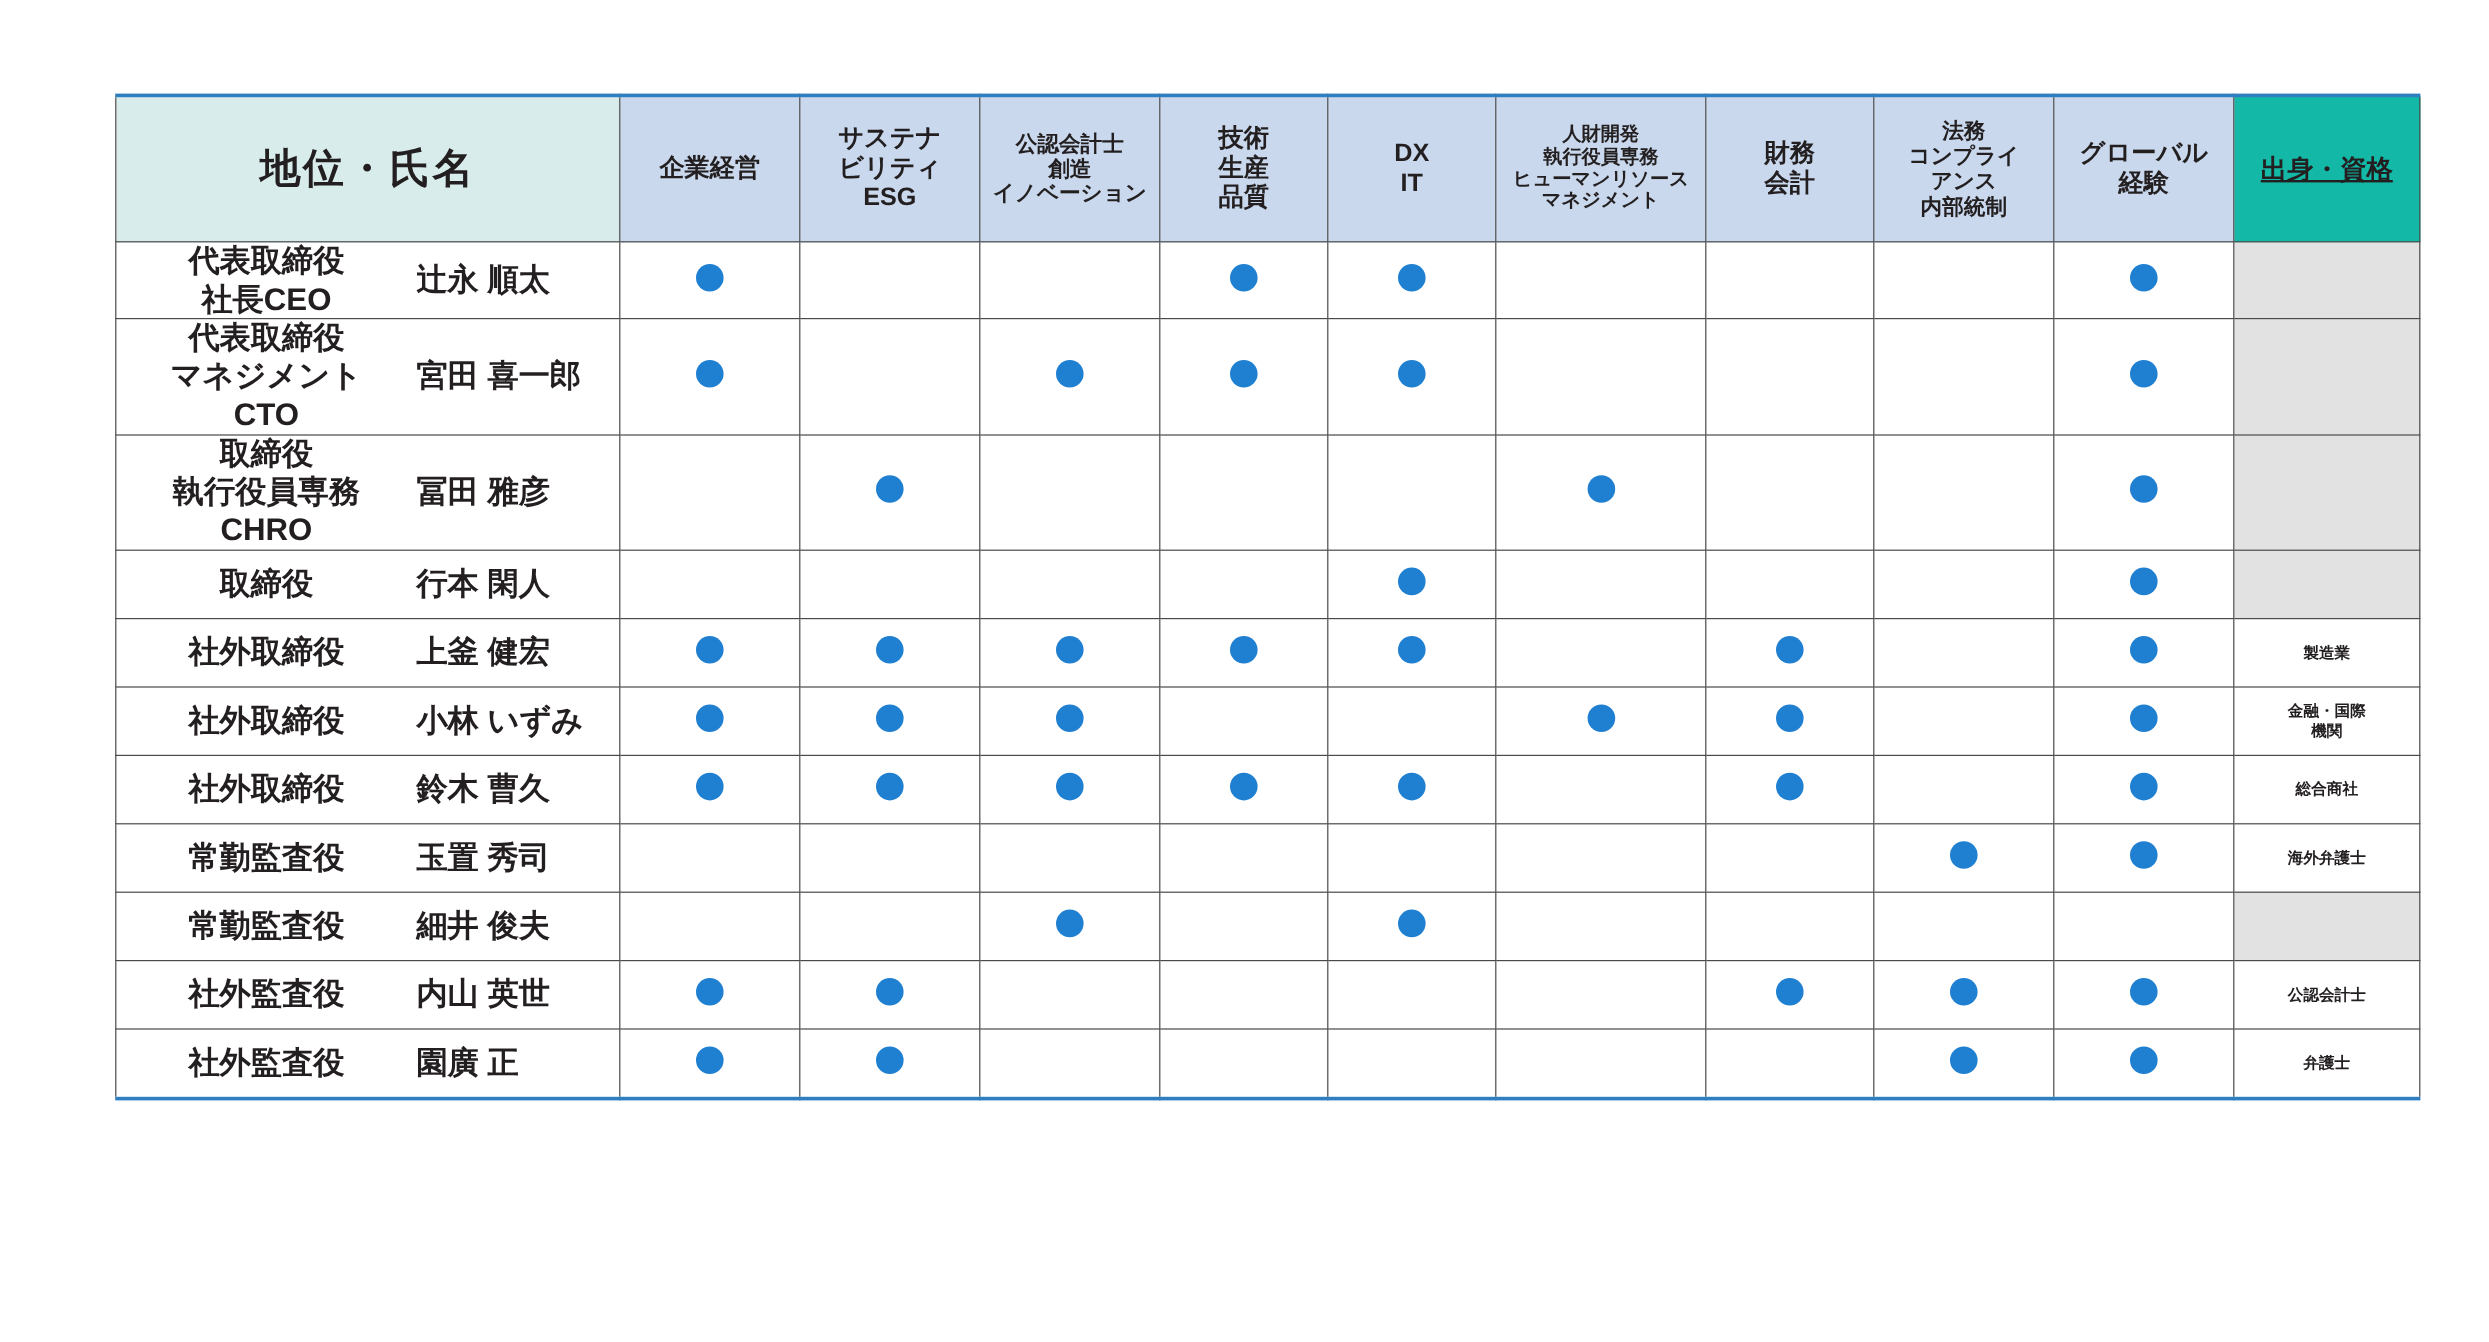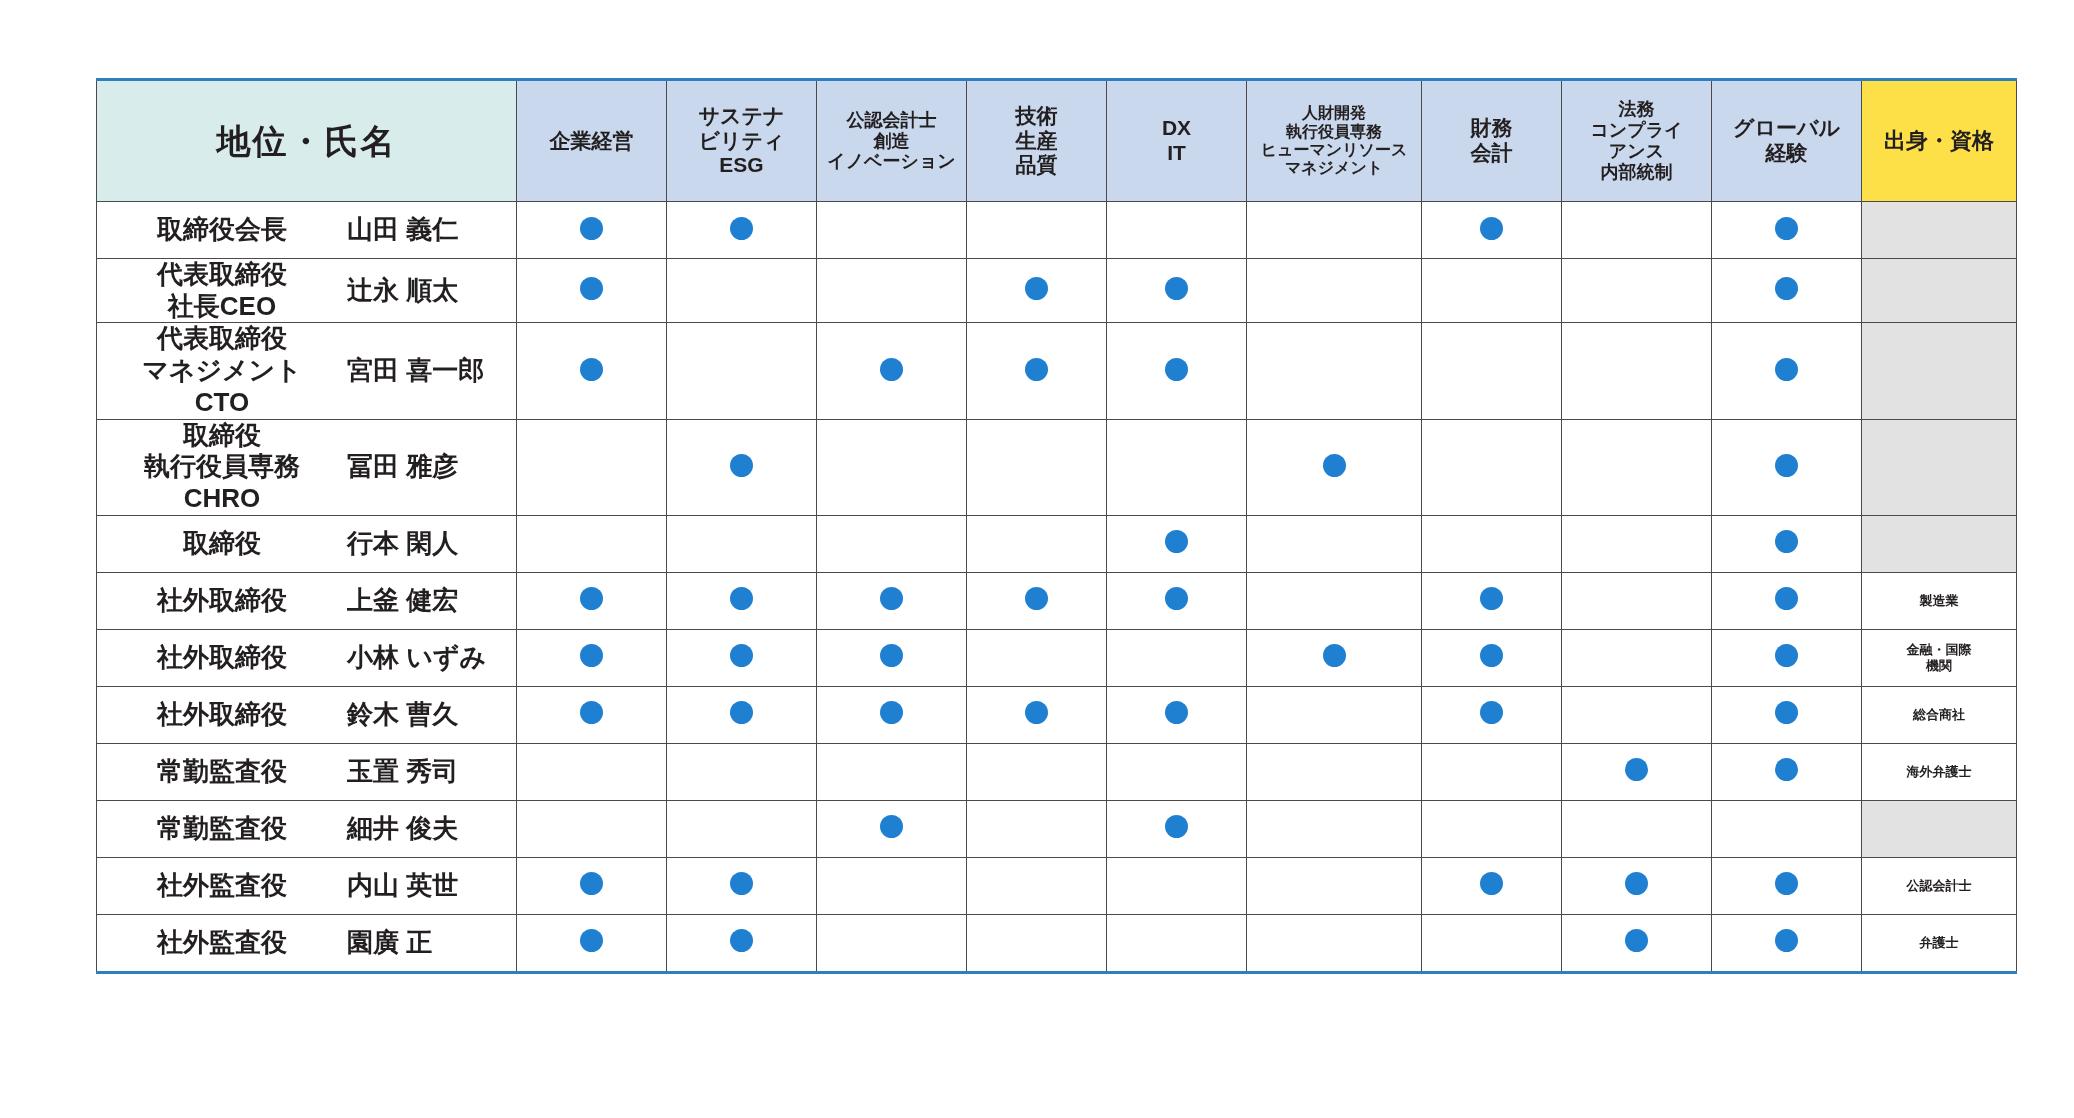--- a/index.html
+++ b/index.html
@@ -52,22 +52,23 @@
     font-size: 21px;
     line-height: 1.18;
     padding: 4px 2px;
   }
   thead th.head-name {
     background: #d9ecec;
     font-size: 34px;
     letter-spacing: 2px;
   }
   thead th.head-origin {
-    background: #fde047;
+    background: #14b8a6;
     font-size: 22px;
+    text-decoration: underline;
   }
   thead th .hl {
     display: block;
   }
   thead th .small {
     font-size: 18px;
     line-height: 1.16;
   }
   thead th .xsmall {
     font-size: 16px;
@@ -193,40 +194,20 @@
             <th class="head-origin">
               <span class="hl">出身・資格</span>
             </th>
           </tr>
       </thead>
       <tbody>
           <tr>
             <td class="person">
               <div class="person-inner">
                 <span class="title">
-                  <span class="tl">取締役会長</span>
-                </span>
-                <span class="name">山田 義仁</span>
-              </div>
-            </td>
-            <td class="dot-cell"><span class="dot"></span></td>
-            <td class="dot-cell"><span class="dot"></span></td>
-            <td class="dot-cell"></td>
-            <td class="dot-cell"></td>
-            <td class="dot-cell"></td>
-            <td class="dot-cell"></td>
-            <td class="dot-cell"><span class="dot"></span></td>
-            <td class="dot-cell"></td>
-            <td class="dot-cell"><span class="dot"></span></td>
-            <td class="origin empty"></td>
-          </tr>
-          <tr>
-            <td class="person">
-              <div class="person-inner">
-                <span class="title">
                   <span class="tl">代表取締役</span>
                   <span class="tl">社長CEO</span>
                 </span>
                 <span class="name">辻永 順太</span>
               </div>
             </td>
             <td class="dot-cell"><span class="dot"></span></td>
             <td class="dot-cell"></td>
             <td class="dot-cell"></td>
             <td class="dot-cell"><span class="dot"></span></td>

